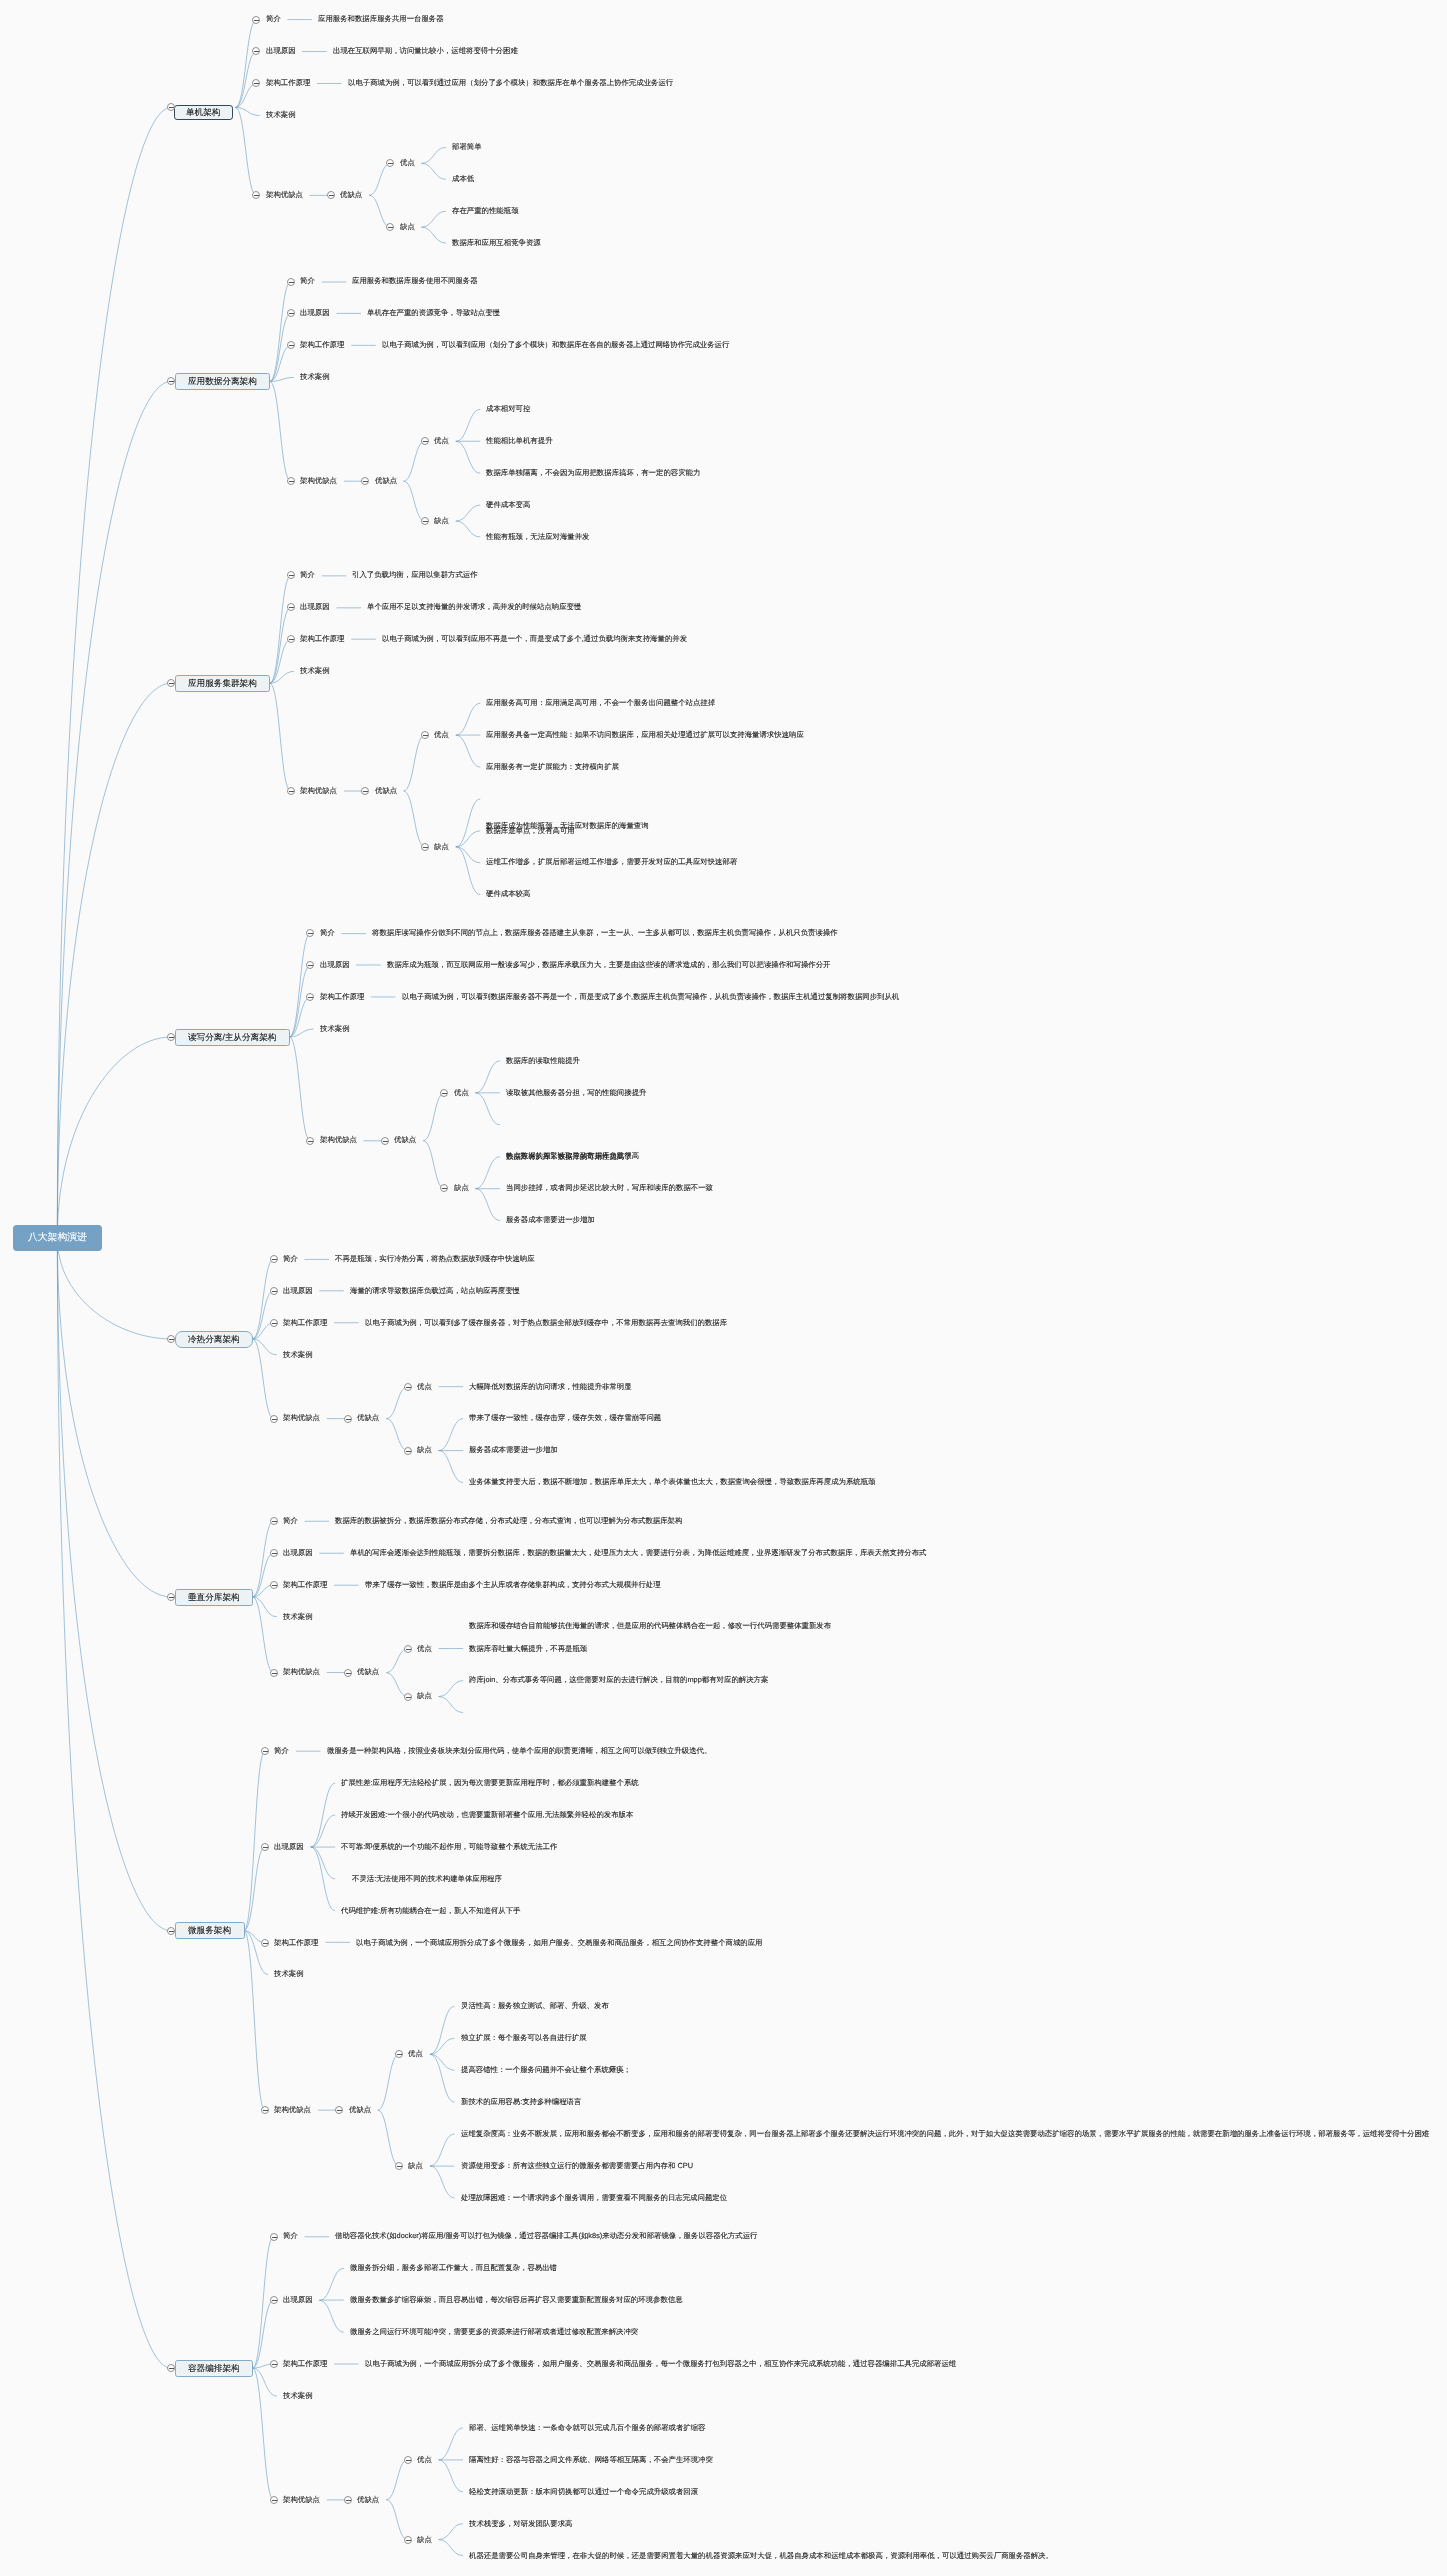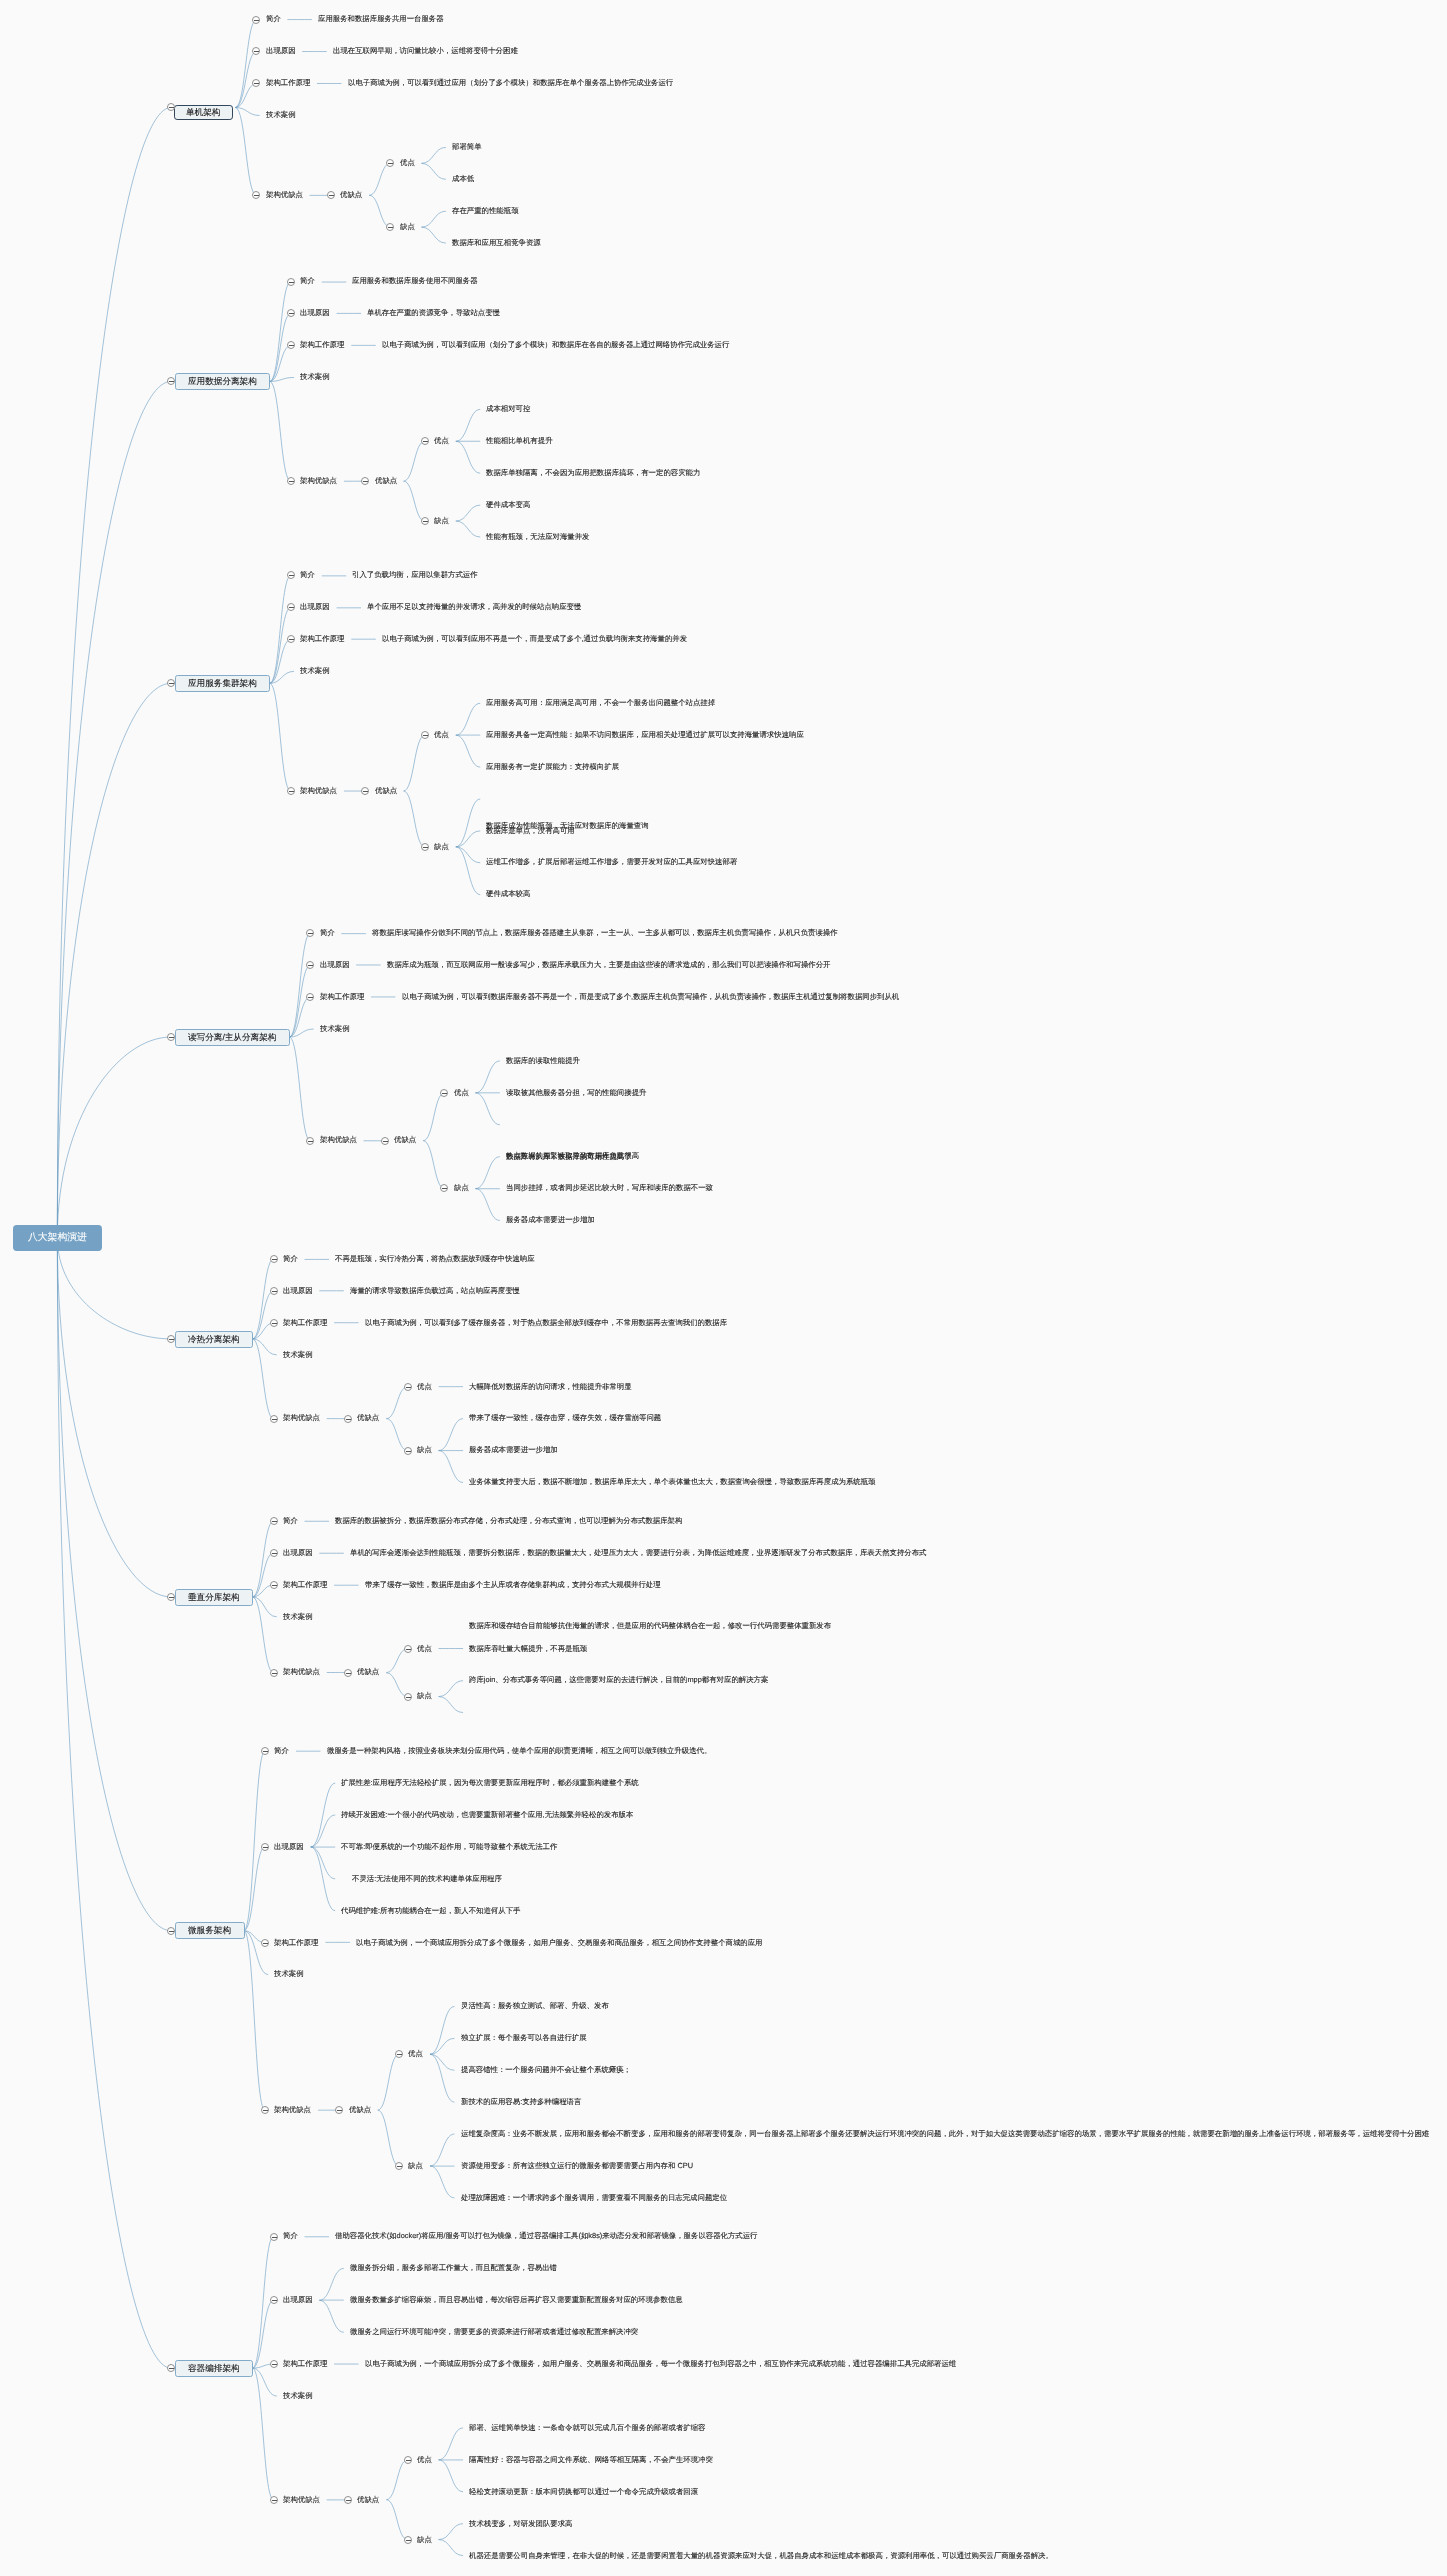--- a/index.html
+++ b/index.html
@@ -379,21 +379,21 @@
       </div>
       <div class="node n-tx" style="left: 506px; top: 1151px;">
         <span class="lbl">热点数据的频繁读取导致数据库负载很高</span>
       </div>
       <div class="node n-tx" style="left: 506px; top: 1183px;">
         <span class="lbl">当同步挂掉，或者同步延迟比较大时，写库和读库的数据不一致</span>
       </div>
       <div class="node n-tx" style="left: 506px; top: 1215px;">
         <span class="lbl">服务器成本需要进一步增加</span>
       </div>
-      <div class="node n-l1" style="left: 175px; top: 1331px;">
+      <div class="node n-l1" style="left: 175px; top: 1331px; border-radius: 7px;">
         <span class="lbl">冷热分离架构</span>
       </div>
       <div class="node n-tx" style="left: 283px; top: 1254px;">
         <span class="lbl">简介</span>
       </div>
       <div class="node n-tx" style="left: 335px; top: 1254px;">
         <span class="lbl">不再是瓶颈，实行冷热分离，将热点数据放到缓存中快速响应</span>
       </div>
       <div class="node n-tx" style="left: 283px; top: 1286px;">
         <span class="lbl">出现原因</span>

